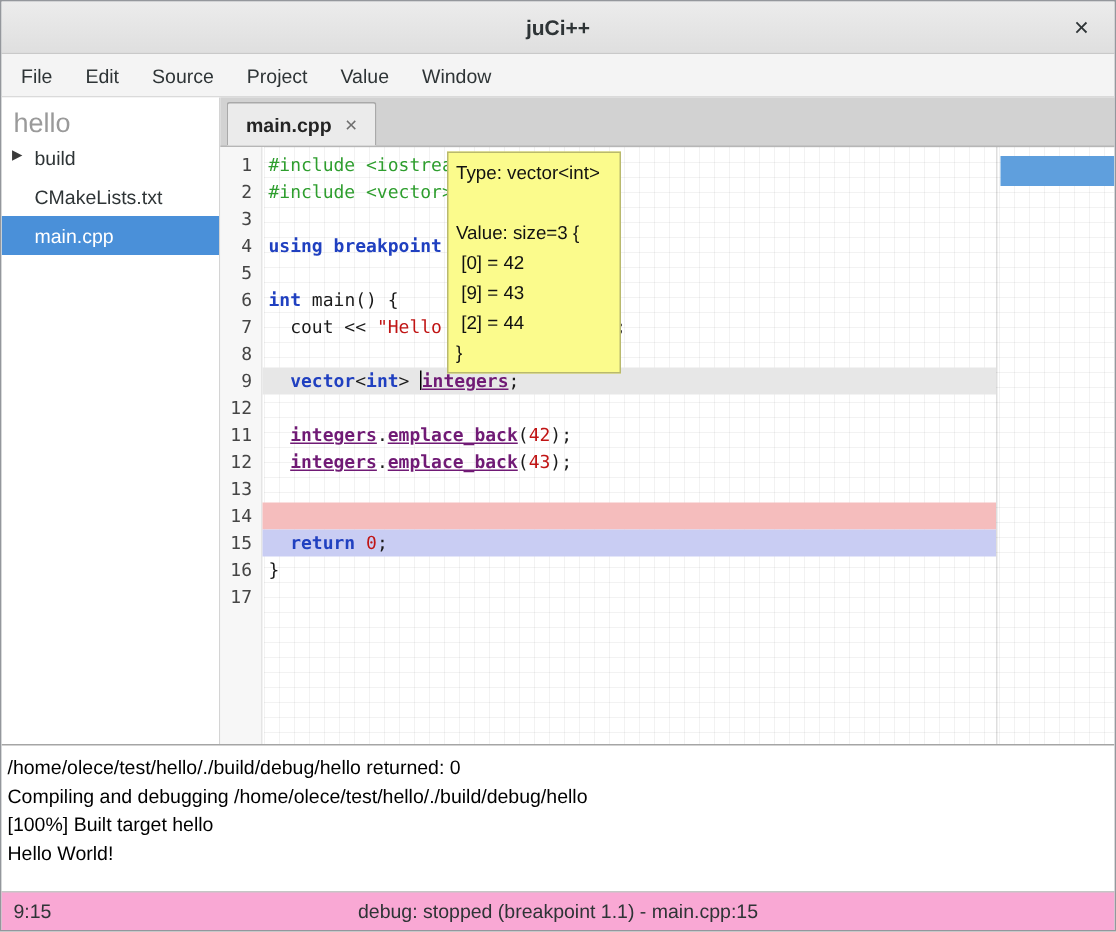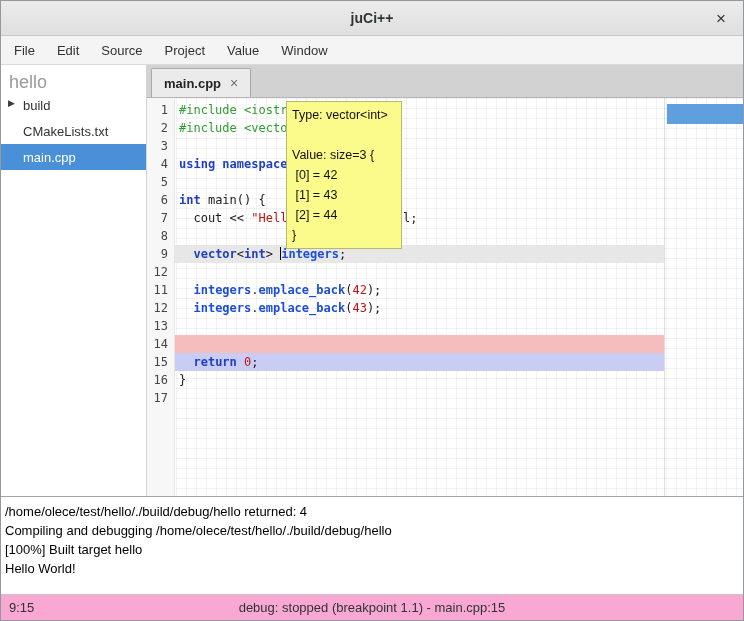--- a/index.html
+++ b/index.html
@@ -82,24 +82,24 @@
   }
   .ltext {
     position:relative; padding-left:4px; white-space:pre;
     font-family:"DejaVu Sans Mono", monospace; font-size:12px; line-height:18px; color:#1a1a1a;
   }
   .tk-pl { color:#1a1a1a; }
   .tk-kw { color:var(--keyword,#2040c0); font-weight:bold; }
   .tk-pp { color:var(--preprocessor,#2e9e2e); }
   .tk-st { color:var(--string,#c01414); }
   .tk-nu { color:var(--number,#c01414); }
-  .tk-id { color:#1d4ed8; font-weight:bold; }
+  .tk-id { color:#701a75; font-weight:bold;text-decoration:underline; }
   .caret { display:inline-block; width:1px; height:13px; background:#000; vertical-align:-2px; }
   .tooltip {
-    position:absolute; left:139px; top:3px; width:116px; min-height:141px;
+    position:absolute; left:151px; top:3px; width:116px; min-height:141px;
     background:var(--tooltip-bg,#fbfb8c); border:1px solid #b9b96e;
     padding:3px 5px; z-index:5; font-size:12.5px; color:#111;
   }
   .ttline { line-height:20px; white-space:pre; }
   .scroll-thumb {
     position:absolute; right:0; top:6px; width:76px; height:20px;
     background:var(--scroll-thumb,#5f9fdd); z-index:4;
   }
   
   .terminal {
@@ -170,21 +170,21 @@
             <div class="crow">
               <span class="lnum">2</span>
               <span class="ltext"><span class="tk-pp">#include &lt;vector&gt;</span></span>
             </div>
             <div class="crow">
               <span class="lnum">3</span>
               <span class="ltext"></span>
             </div>
             <div class="crow">
               <span class="lnum">4</span>
-              <span class="ltext"><span class="tk-kw">using</span><span class="tk-pl"> </span><span class="tk-kw">namespace</span><span class="tk-pl"> std;</span></span>
+              <span class="ltext"><span class="tk-kw">using</span><span class="tk-pl"> </span><span class="tk-kw">breakpoint</span><span class="tk-pl"> std;</span></span>
             </div>
             <div class="crow">
               <span class="lnum">5</span>
               <span class="ltext"></span>
             </div>
             <div class="crow">
               <span class="lnum">6</span>
               <span class="ltext"><span class="tk-kw">int</span><span class="tk-pl"> main() {</span></span>
             </div>
             <div class="crow">
@@ -232,31 +232,31 @@
             <div class="crow">
               <span class="lnum">17</span>
               <span class="ltext"></span>
             </div>
           </div>
         <div class="tooltip" id="tooltip">
             <div class="ttline">Type: vector&lt;int&gt;</div>
             <div class="ttline">&nbsp;</div>
             <div class="ttline">Value: size=3 {</div>
             <div class="ttline"> [0] = 42</div>
-            <div class="ttline"> [1] = 43</div>
+            <div class="ttline"> [9] = 43</div>
             <div class="ttline"> [2] = 44</div>
             <div class="ttline">}</div>
           </div>
         <div class="scroll-thumb"></div>
       </div>
     </div>
   </div>
 
   <div class="terminal" id="terminal">
-      <div class="termline">/home/olece/test/hello/./build/debug/hello returned: 4</div>
+      <div class="termline">/home/olece/test/hello/./build/debug/hello returned: 0</div>
       <div class="termline">Compiling and debugging /home/olece/test/hello/./build/debug/hello</div>
       <div class="termline">[100%] Built target hello</div>
       <div class="termline">Hello World!</div>
     </div>
 
   <div class="statusbar">
     <span>9:15</span>
     <span class="status-center">debug: stopped (breakpoint 1.1) - main.cpp:15</span>
   </div>
 

